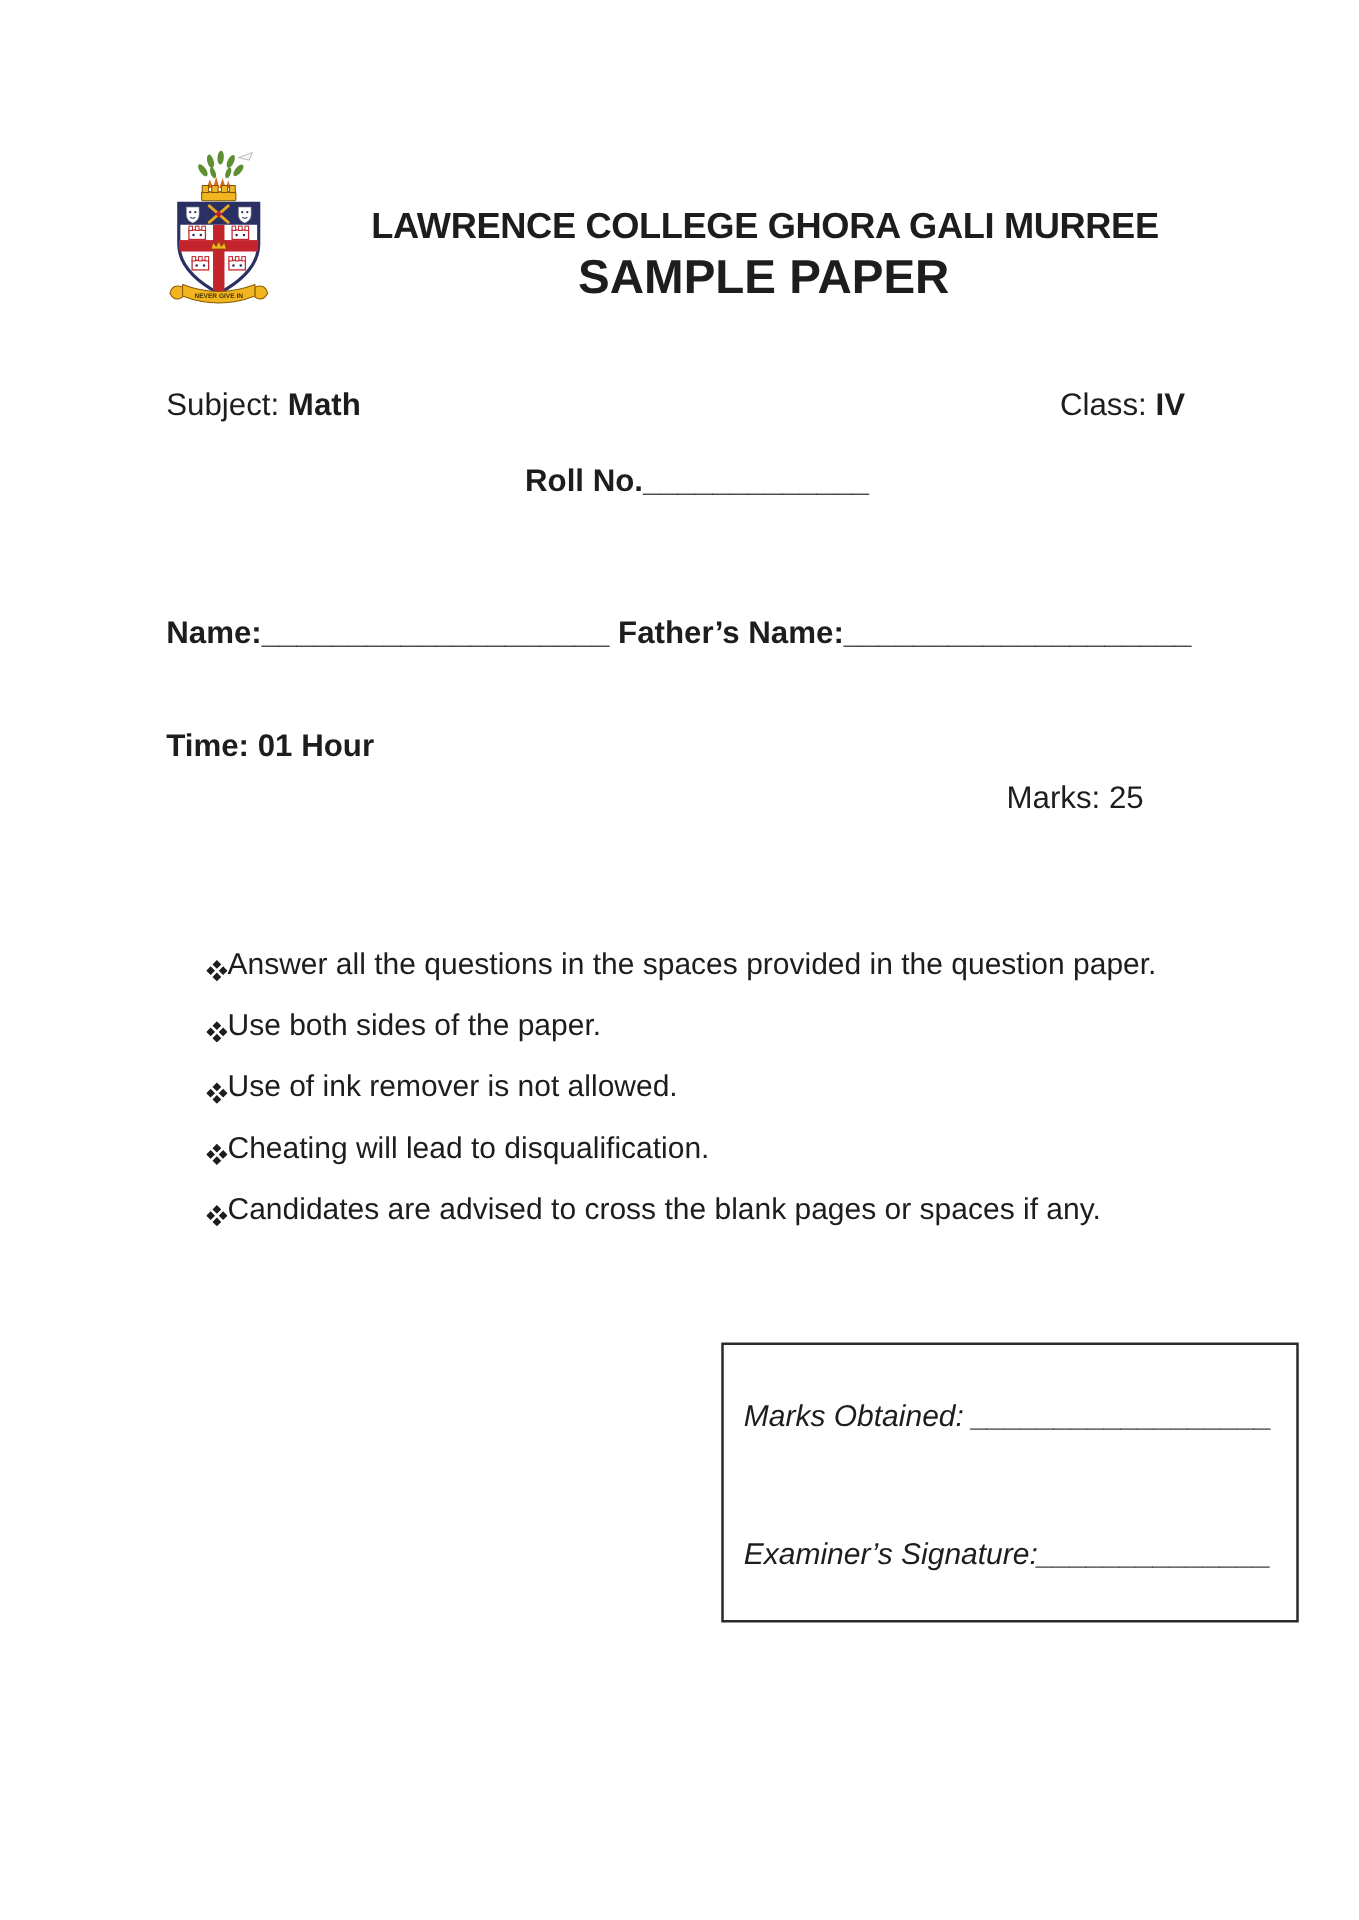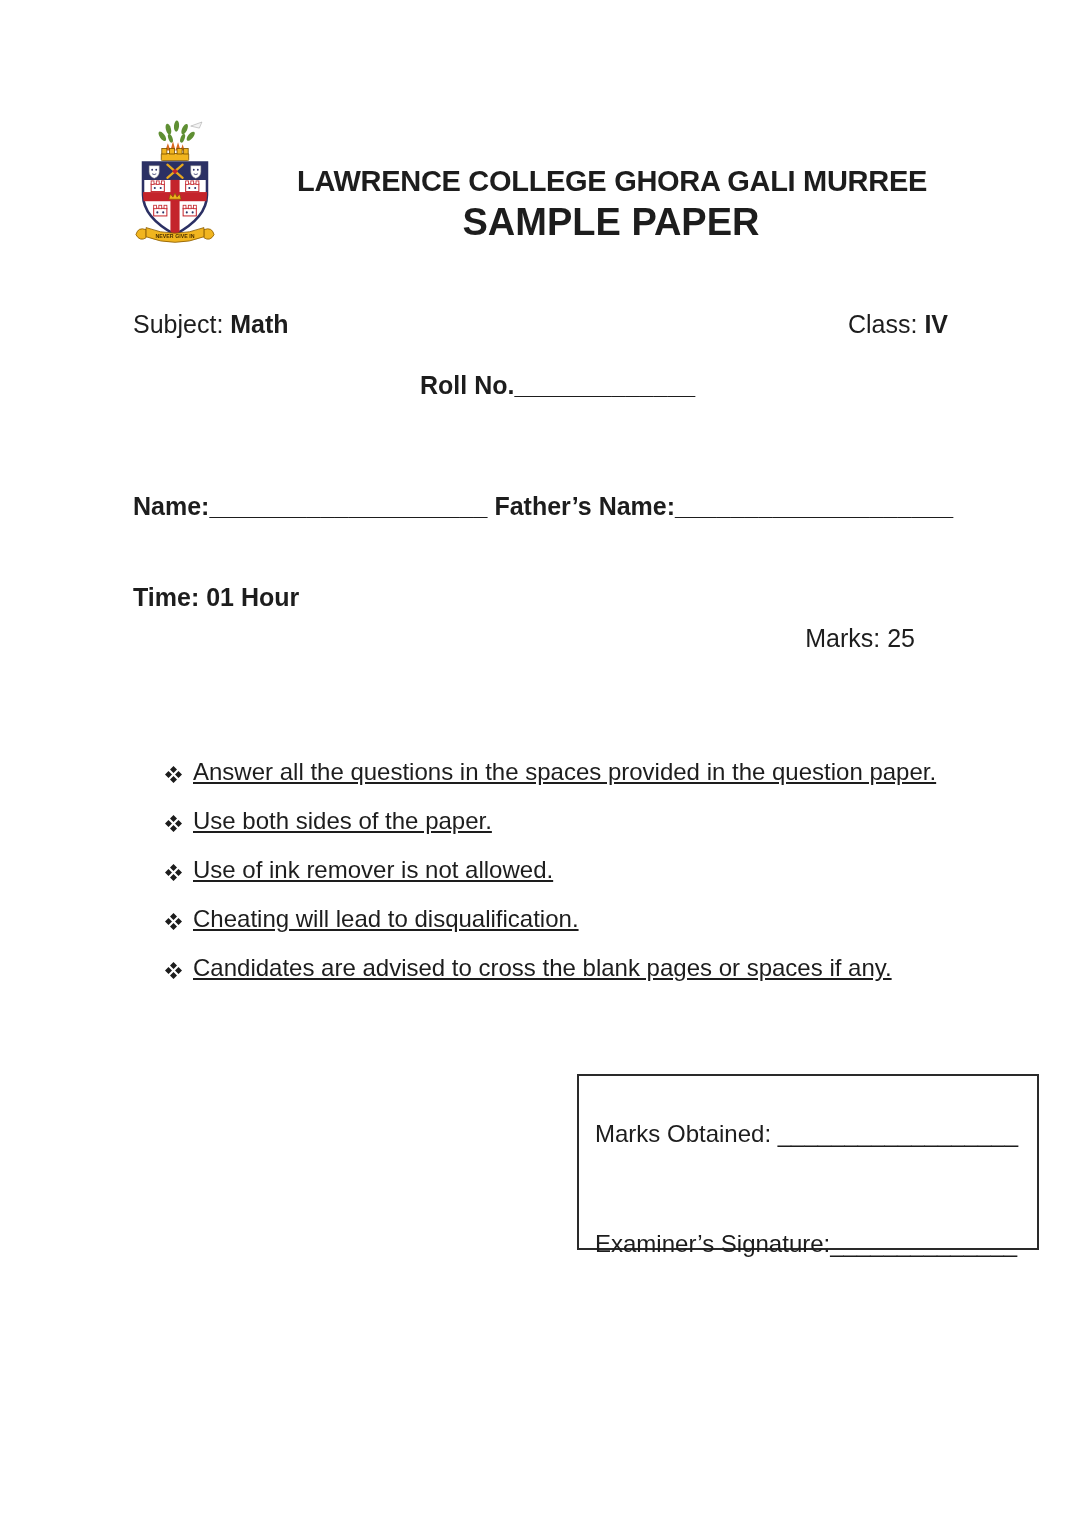--- a/index.html
+++ b/index.html
@@ -39,28 +39,28 @@
     top: 703px; left: 557px; transform: translateX(-50%);
     font-size: 23px; font-weight: 700; white-space: nowrap;
     text-decoration: underline; text-decoration-thickness: 2.5px; text-underline-offset: 5px;
   }
 
   ul.instr-list {
     left: 165px; top: 758px; width: 900px;
     list-style: none; margin: 0; padding: 0;
   }
   ul.instr-list li {
-    display: flex; align-items: center; gap: 11px;
-    font-size: 24px; line-height: 27px; margin-bottom: 22px; white-space: nowrap; text-decoration: underline;
+    display: flex; align-items: flex-end; gap: 0;
+    font-size: 24px; line-height: 27px; margin-bottom: 22px; white-space: nowrap;
   }
   .bullet-icon { flex: 0 0 auto; margin-top: 5px; }
 
   .result-box {
-    left: 577px; top: 1074px; width: 462px; height: 176px;
-    border: 2px solid #2a2a2a; box-sizing: border-box;
+    left: 577px; top: 1074px; width: 462px; height: 224px;
+    border: 2px solid #2a2a2a; box-sizing: border-box; font-style: italic;
   }
   .box-line {
     position: absolute; left: 16px;
     font-size: 24px; white-space: nowrap;
   }
   .box-line-1 { top: 44px; }
   .box-line-2 { top: 154px; }
 </style>
 </head>
 <body>

